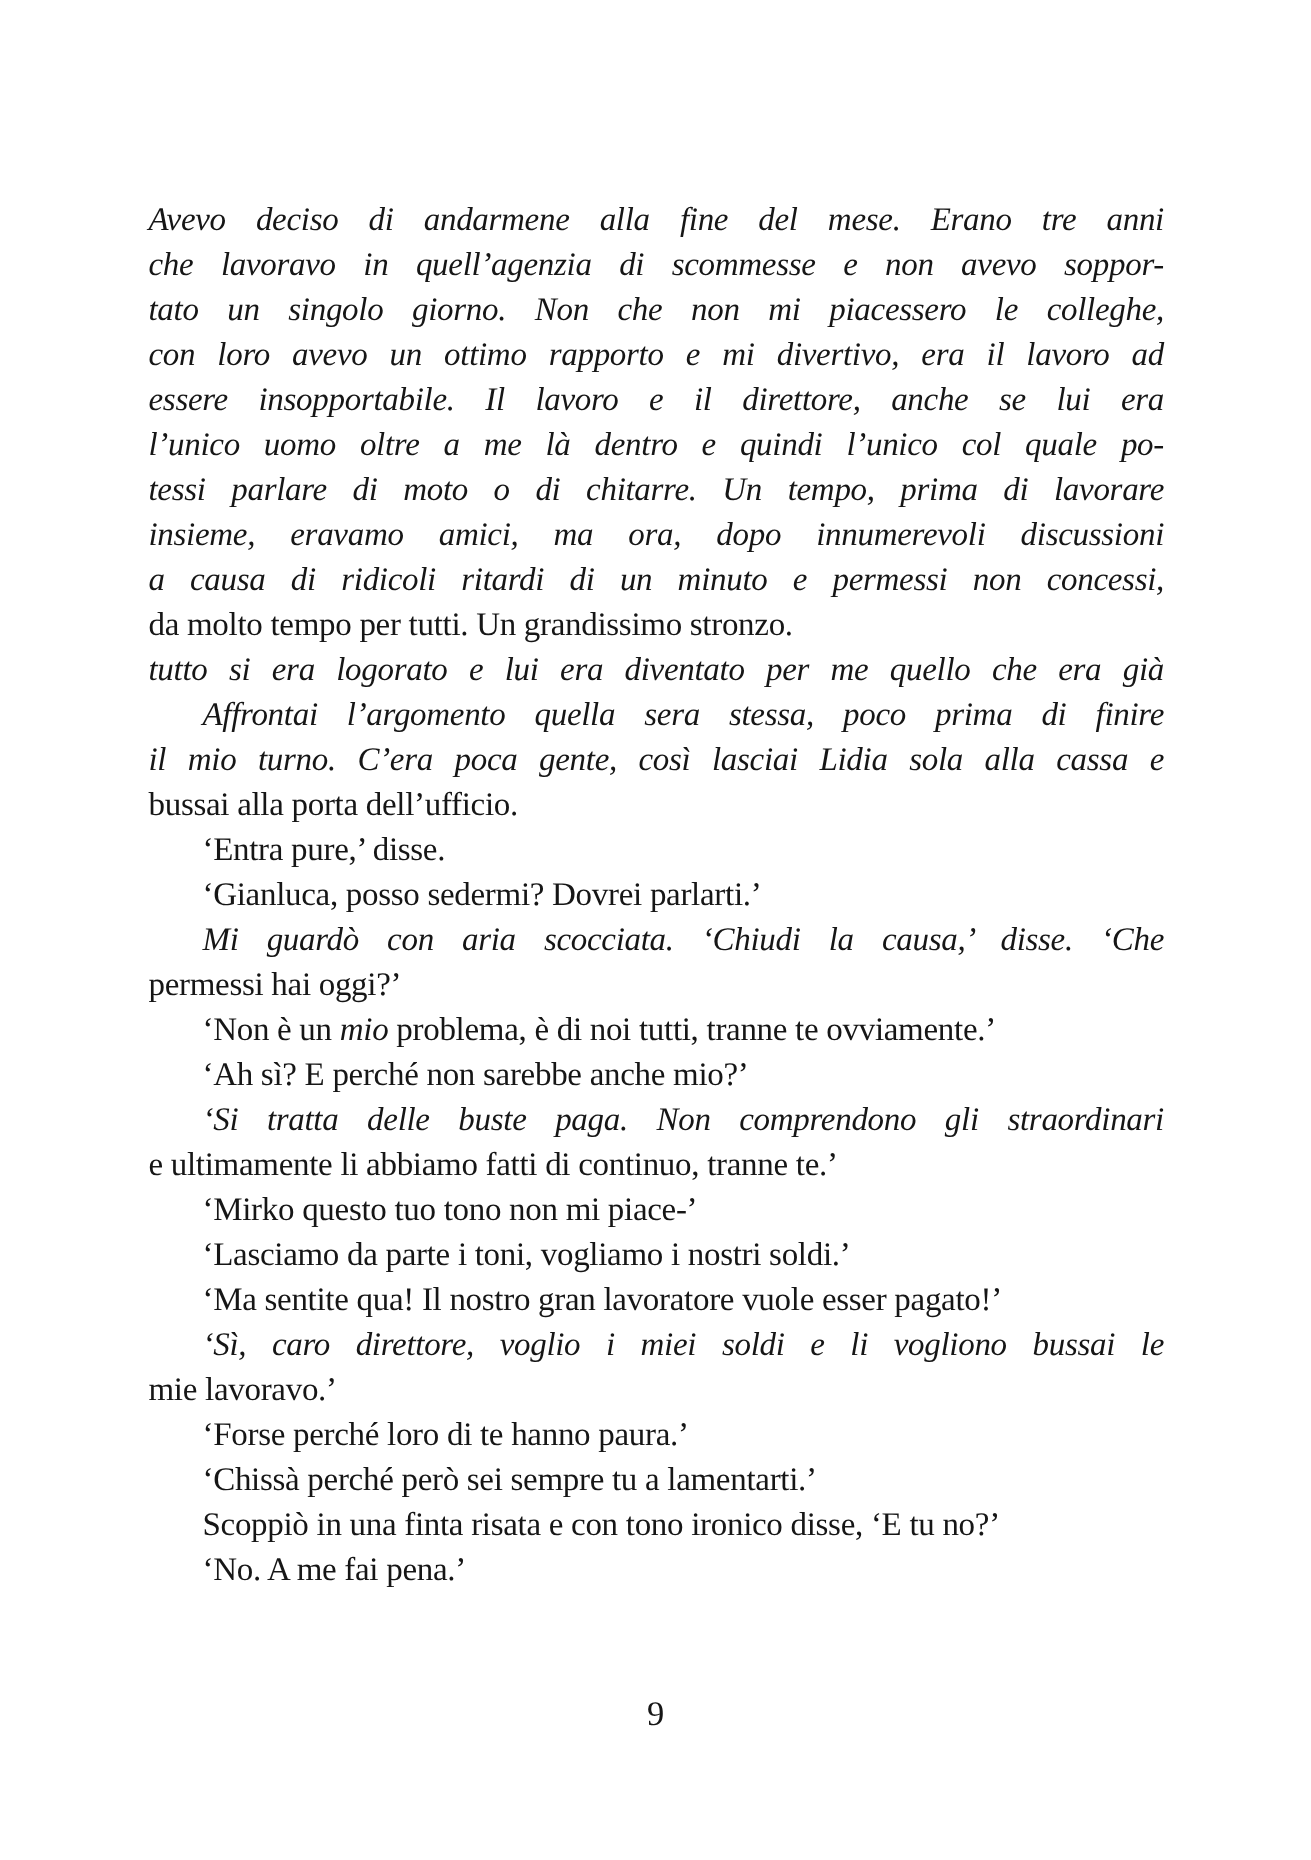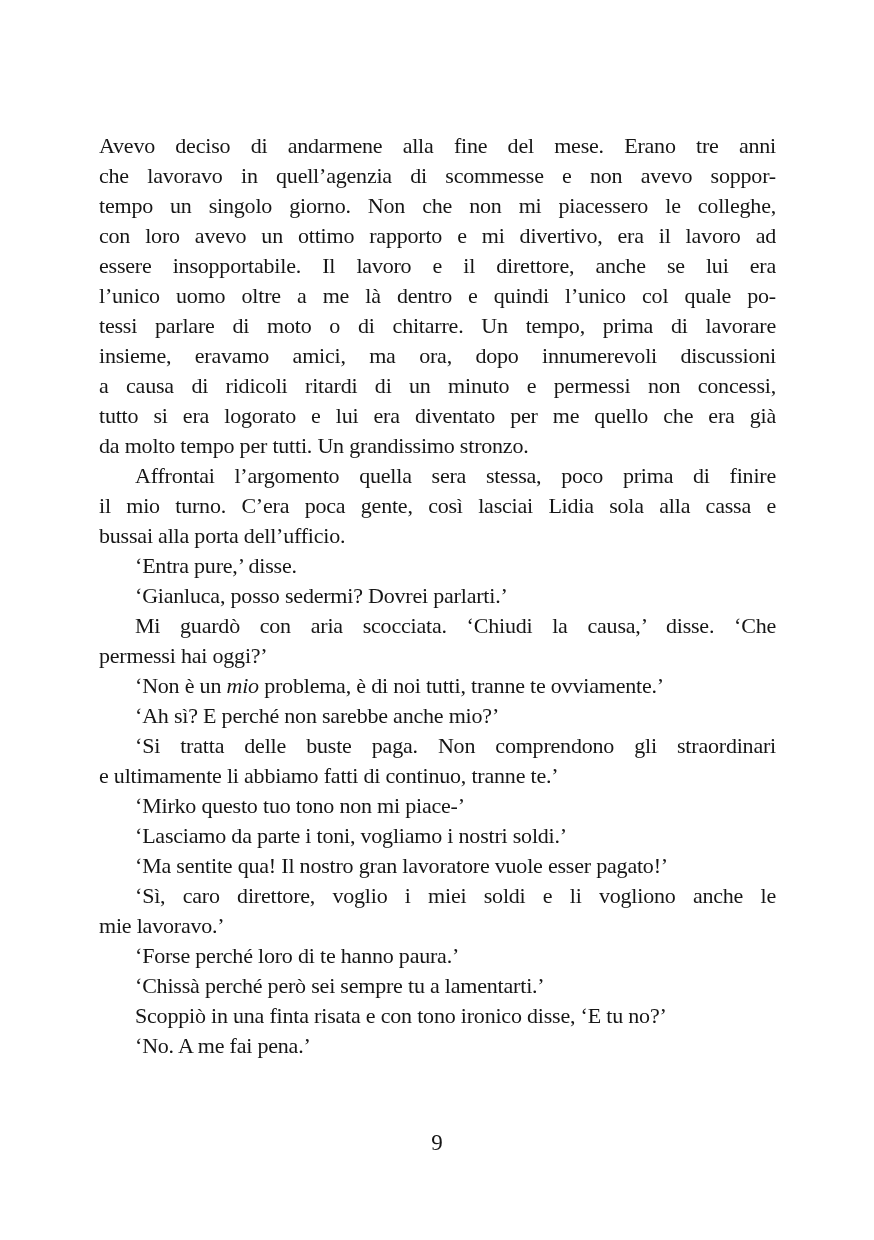--- a/index.html
+++ b/index.html
@@ -29,20 +29,21 @@
     padding: 0;
   }
   .line {
     height: 30px;
     line-height: 30px;
     white-space: nowrap;
   }
   .line.justified {
     text-align: justify;
     text-align-last: justify;
+    font-style: italic;
   }
   .line.indented {
     padding-left: 36px;
   }
   .line em {
   }
   .page-number {
     position: absolute;
     top: 1128px;
     left: 0;
@@ -53,29 +54,29 @@
   }
 </style>
 </head>
 <body>
 
 <div class="book-page">
   <div class="text-block">
       <div class="paragraph">
         <div class="line justified"><span>Avevo deciso di andarmene alla fine del mese. Erano tre anni</span></div>
         <div class="line justified"><span>che lavoravo in quell’agenzia di scommesse e non avevo soppor-</span></div>
-        <div class="line justified"><span>tempo un singolo giorno. Non che non mi piacessero le colleghe,</span></div>
+        <div class="line justified"><span>tato un singolo giorno. Non che non mi piacessero le colleghe,</span></div>
         <div class="line justified"><span>con loro avevo un ottimo rapporto e mi divertivo, era il lavoro ad</span></div>
         <div class="line justified"><span>essere insopportabile. Il lavoro e il direttore, anche se lui era</span></div>
         <div class="line justified"><span>l’unico uomo oltre a me là dentro e quindi l’unico col quale po-</span></div>
         <div class="line justified"><span>tessi parlare di moto o di chitarre. Un tempo, prima di lavorare</span></div>
         <div class="line justified"><span>insieme, eravamo amici, ma ora, dopo innumerevoli discussioni</span></div>
         <div class="line justified"><span>a causa di ridicoli ritardi di un minuto e permessi non concessi,</span></div>
+        <div class="line"><span>da molto tempo per tutti. Un grandissimo stronzo.</span></div>
         <div class="line justified"><span>tutto si era logorato e lui era diventato per me quello che era già</span></div>
-        <div class="line"><span>da molto tempo per tutti. Un grandissimo stronzo.</span></div>
       </div>
       <div class="paragraph">
         <div class="line justified indented"><span>Affrontai l’argomento quella sera stessa, poco prima di finire</span></div>
         <div class="line justified"><span>il mio turno. C’era poca gente, così lasciai Lidia sola alla cassa e</span></div>
         <div class="line"><span>bussai alla porta dell’ufficio.</span></div>
       </div>
       <div class="paragraph">
         <div class="line indented"><span>‘Entra pure,’ disse.</span></div>
       </div>
       <div class="paragraph">
@@ -98,21 +99,21 @@
       <div class="paragraph">
         <div class="line indented"><span>‘Mirko questo tuo tono non mi piace-’</span></div>
       </div>
       <div class="paragraph">
         <div class="line indented"><span>‘Lasciamo da parte i toni, vogliamo i nostri soldi.’</span></div>
       </div>
       <div class="paragraph">
         <div class="line indented"><span>‘Ma sentite qua! Il nostro gran lavoratore vuole esser pagato!’</span></div>
       </div>
       <div class="paragraph">
-        <div class="line justified indented"><span>‘Sì, caro direttore, voglio i miei soldi e li vogliono anche le</span></div>
+        <div class="line justified indented"><span>‘Sì, caro direttore, voglio i miei soldi e li vogliono bussai le</span></div>
         <div class="line"><span>mie lavoravo.’</span></div>
       </div>
       <div class="paragraph">
         <div class="line indented"><span>‘Forse perché loro di te hanno paura.’</span></div>
       </div>
       <div class="paragraph">
         <div class="line indented"><span>‘Chissà perché però sei sempre tu a lamentarti.’</span></div>
       </div>
       <div class="paragraph">
         <div class="line indented"><span>Scoppiò in una finta risata e con tono ironico disse, ‘E tu no?’</span></div>

